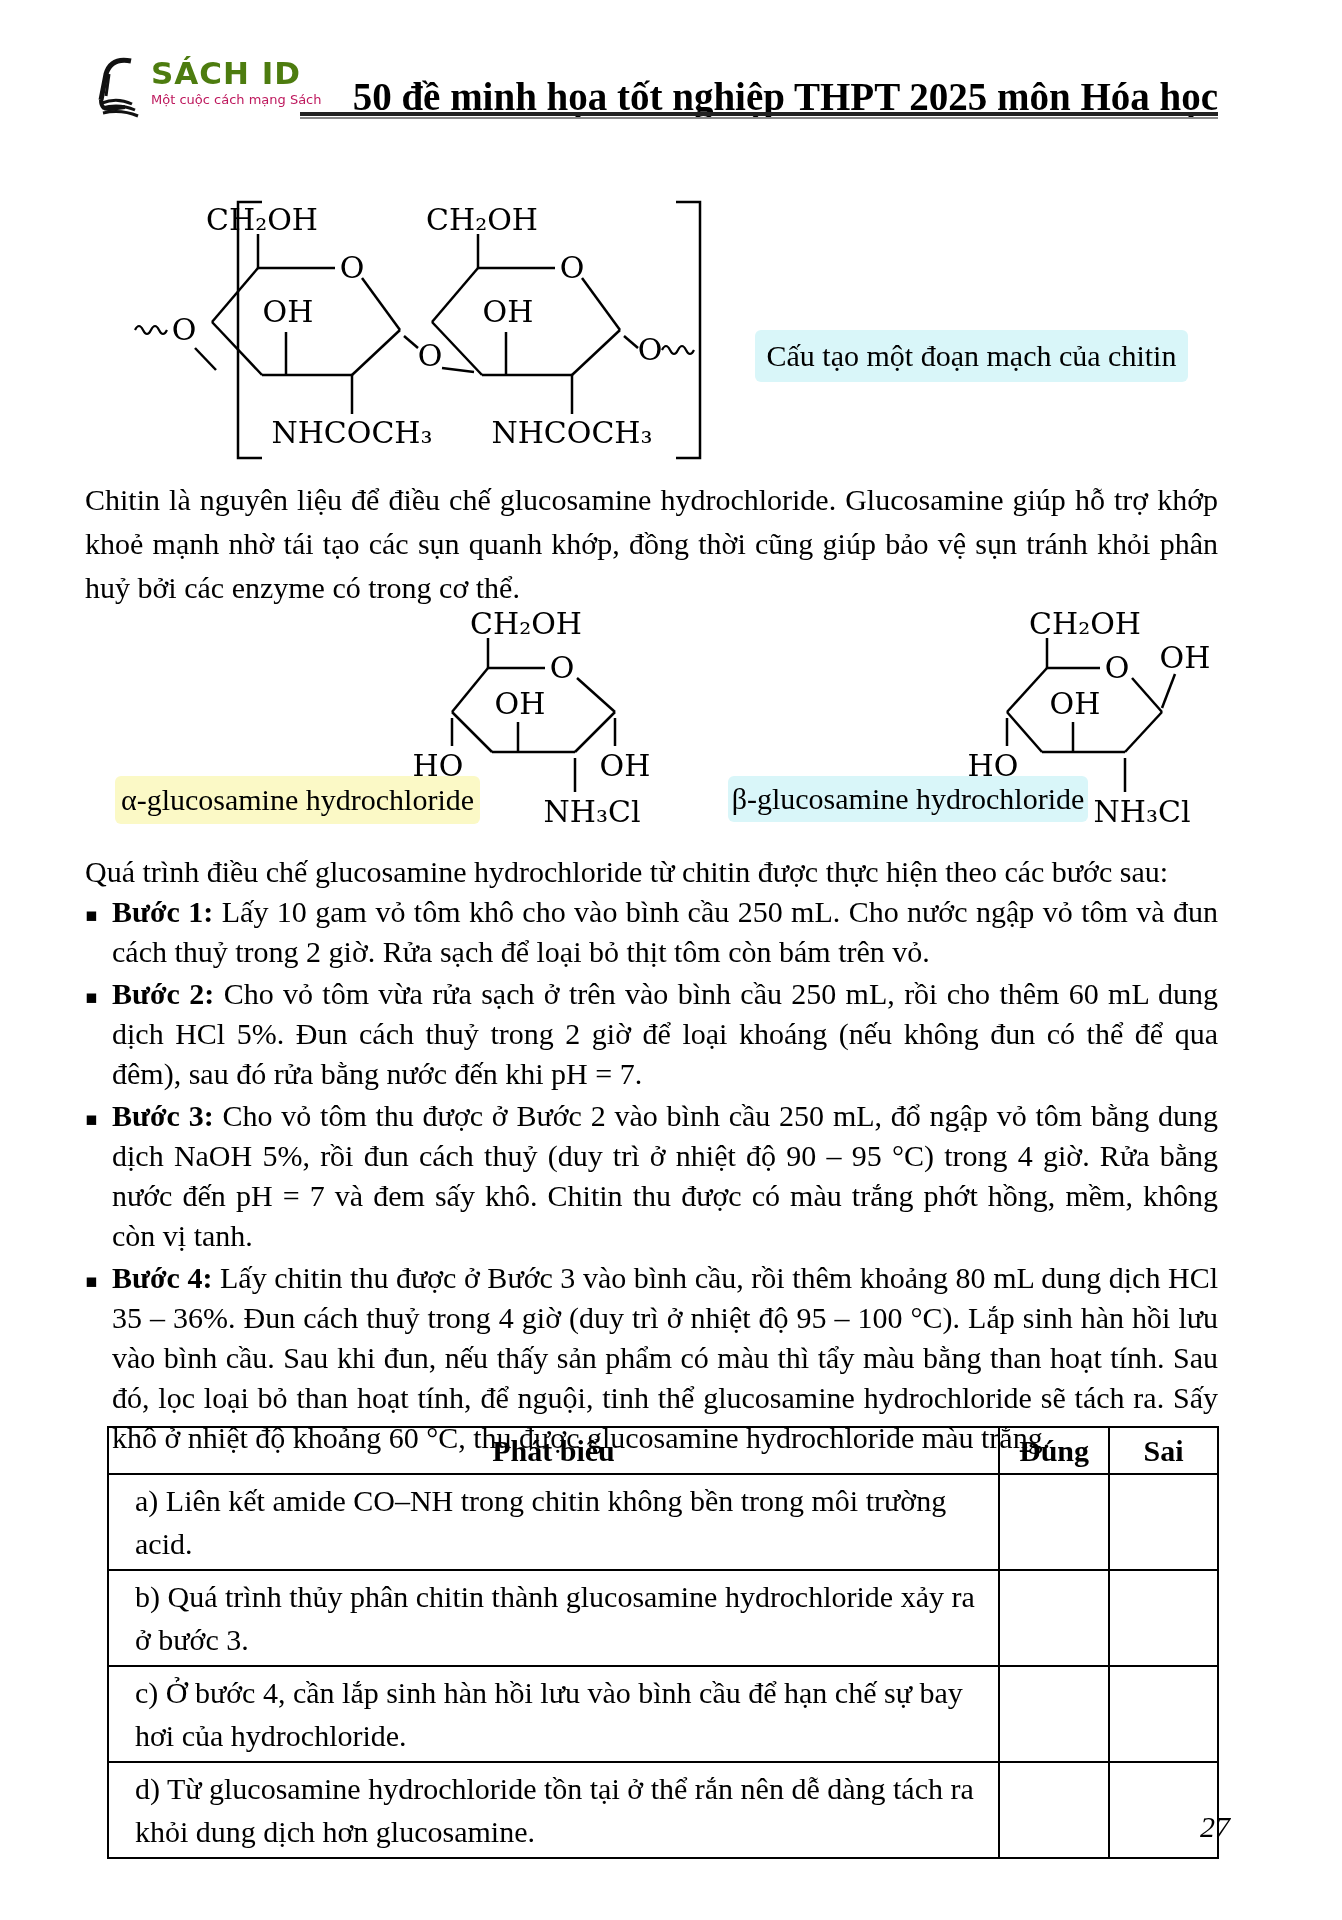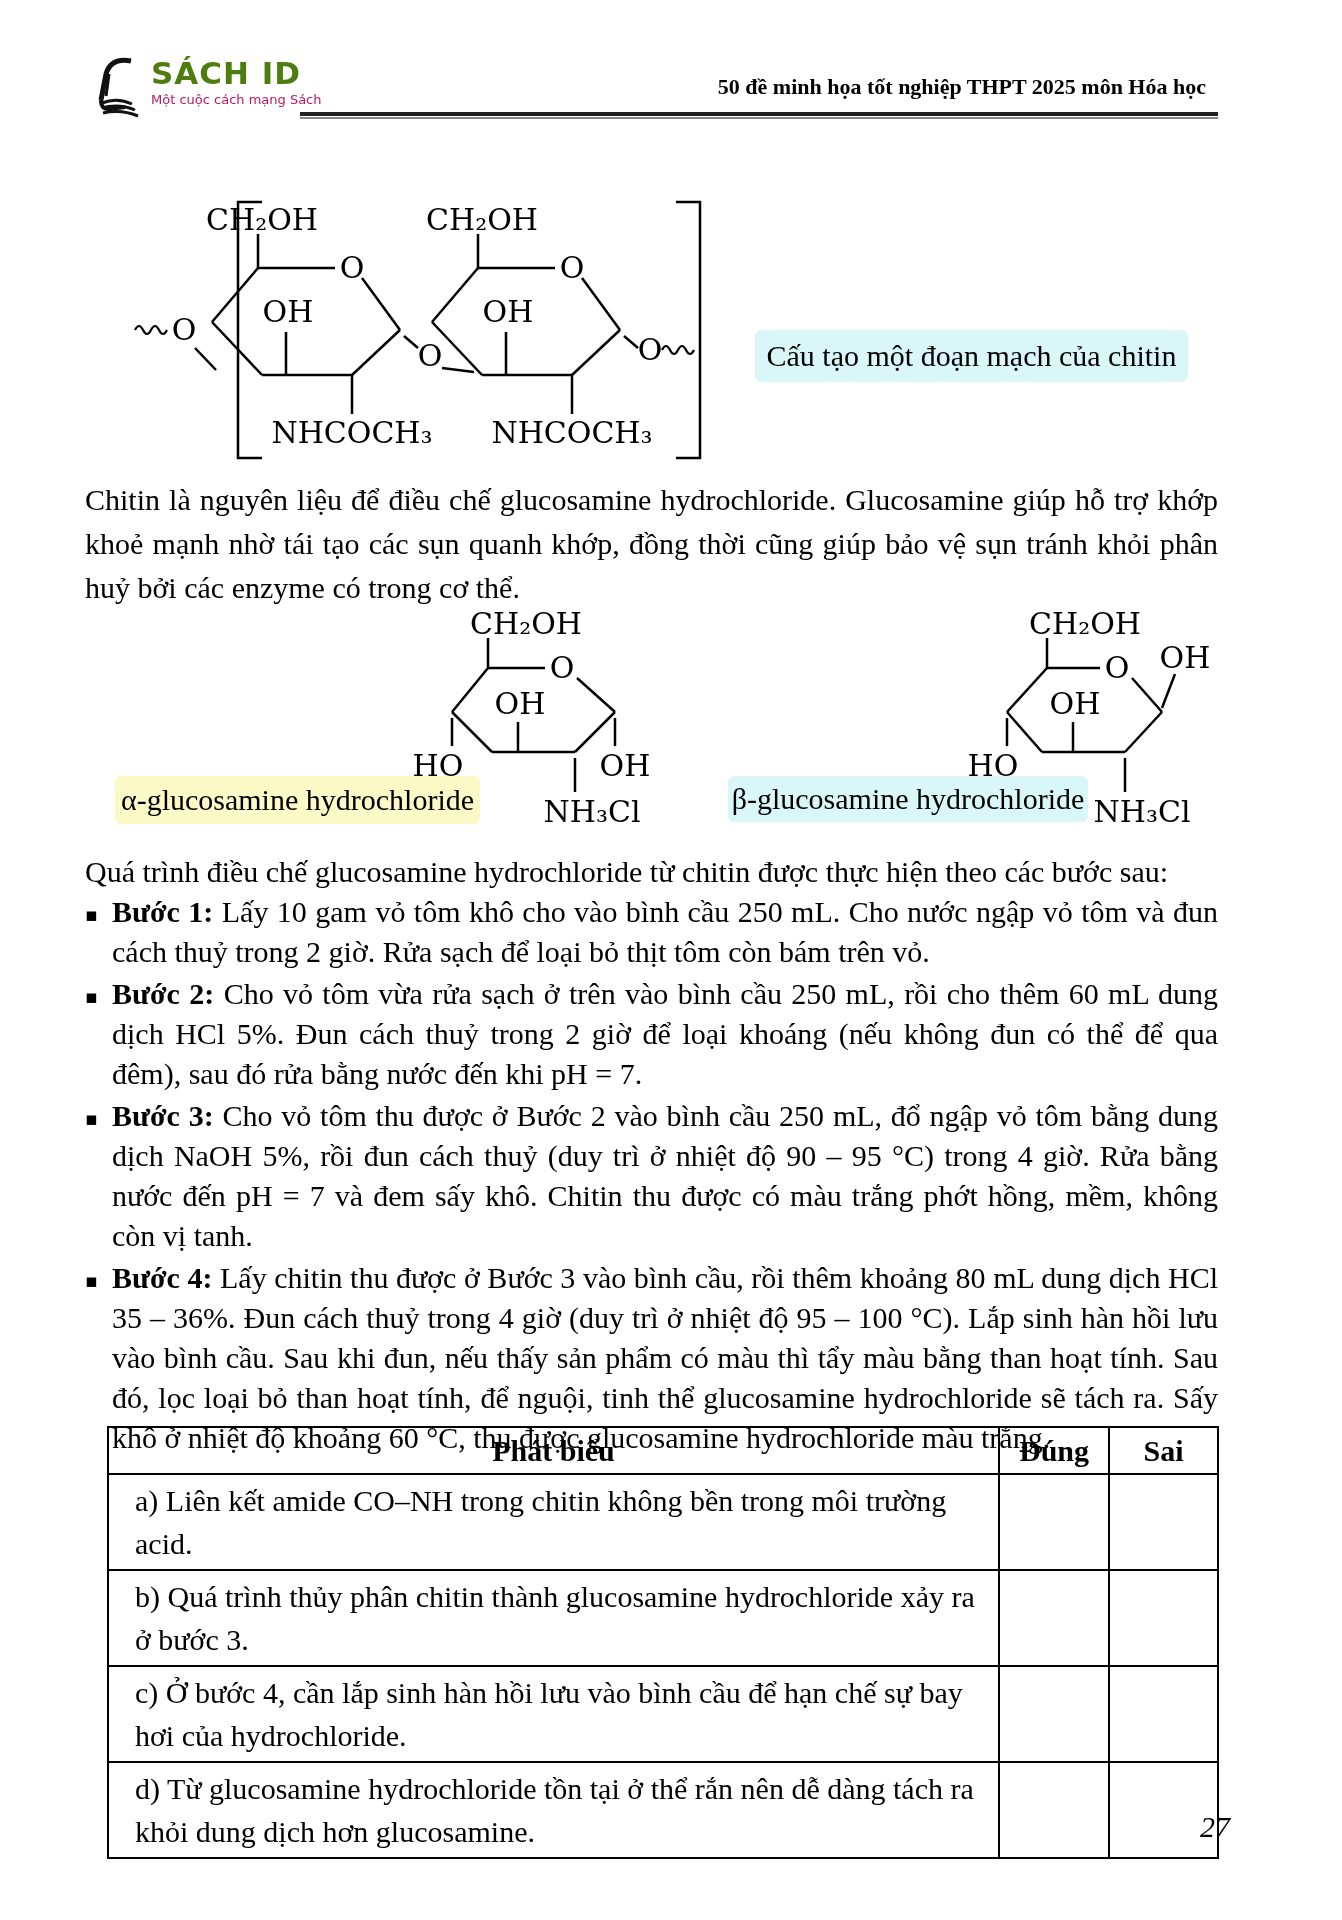--- a/index.html
+++ b/index.html
@@ -7,21 +7,21 @@
     position:relative;width:1342px;height:1920px;background:#ffffff;
     font-family:"Liberation Serif","DejaVu Serif",serif;color:#000;
     overflow:hidden;margin:0 auto;
   }
   
   .logo{position:absolute;left:95px;top:56px;display:flex;align-items:flex-start;}
   .logo svg{display:block;}
   .logo-text{margin-left:6px;}
   .logo-title{font-family:"DejaVu Sans","Liberation Sans",sans-serif;font-weight:bold;font-size:31px;letter-spacing:1px;line-height:34px;color:#4d7c0f;}
   .logo-tagline{font-family:"DejaVu Sans","Liberation Sans",sans-serif;font-size:13px;color:#be185d;margin-top:2px;}
-  .doc-title{position:absolute;right:136px;top:74px;font-size:22px;font-weight:bold;white-space:nowrap;}
+  .doc-title{position:absolute;right:124px;top:74px;font-size:39px;font-weight:bold;white-space:nowrap;}
   .header-rule{position:absolute;left:300px;top:112px;width:918px;height:7px;}
   .header-rule .r1{height:4px;background:#222;}
   .header-rule .r2{height:2px;background:#888;margin-top:1px;}
   
   .para{position:absolute;left:85px;width:1133px;font-size:30px;line-height:44px;text-align:justify;}
   .q-label{font-weight:bold;}
   .steps{position:absolute;left:85px;top:892px;width:1133px;font-size:30px;line-height:40px;}
   .step{position:relative;padding-left:27px;text-align:justify;margin-bottom:2px;}
   .step .mk{position:absolute;left:0;top:2px;font-size:19px;font-family:"DejaVu Sans",sans-serif;}
   .step b{font-weight:bold;}

